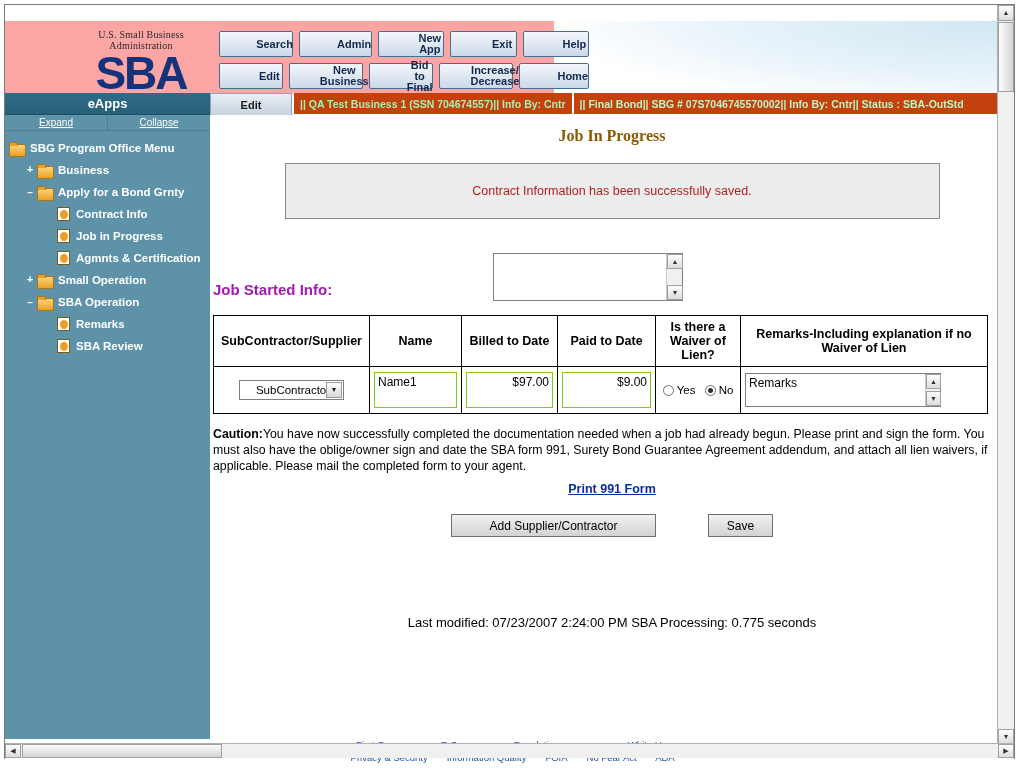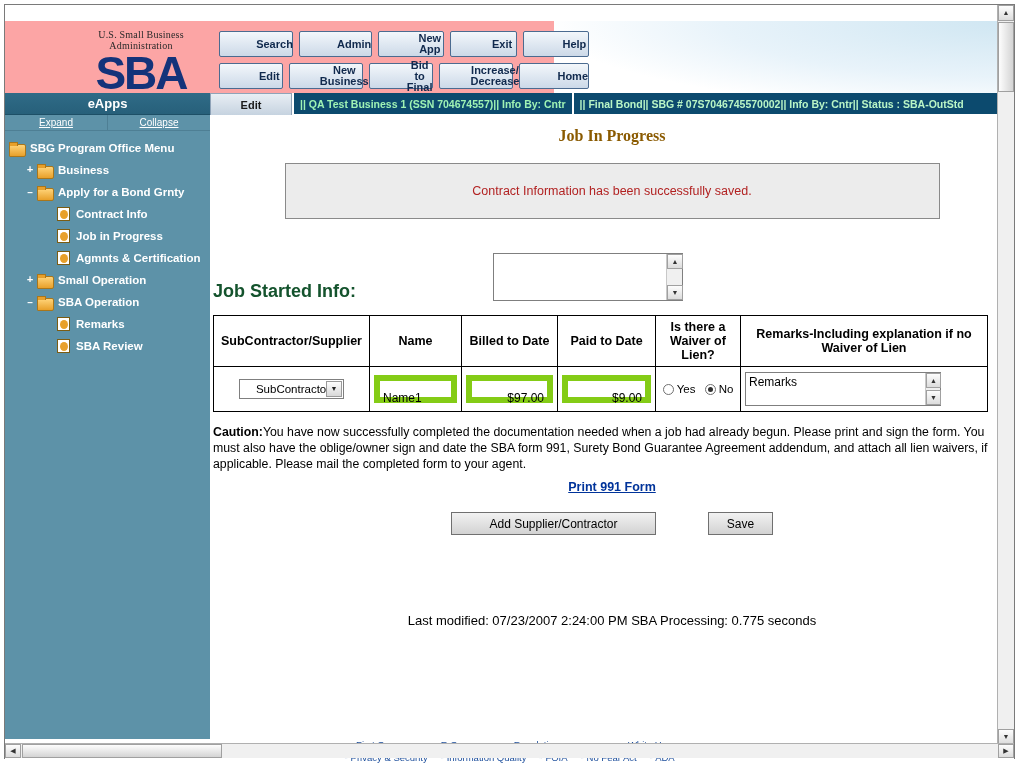--- a/index.html
+++ b/index.html
@@ -204,21 +204,21 @@
     background: linear-gradient(#e8eef4,#c6d3e0);
     border: 1px solid #8fa3b8;
     border-bottom: none;
     font-size: 11px; font-weight: bold; color: #1a1a1a;
     display: flex; align-items: center; justify-content: center;
     cursor: pointer;
   }
   .statusbar {
     position: absolute; left: 84px; top: 0;
     width: 720px; height: 21px;
-    background: #0c4a6e;
+    background: #c2410c;
     color: #b9f5c6;
     font-size: 10.5px; font-weight: bold;
     display: flex; align-items: center;
   }
   .statusbar .seg { padding: 0 6px; white-space: nowrap; }
   .statusbar .seg.first { color: #9ff2b4; }
   .statusbar .div { width: 2px; height: 21px; background: #ffffff; }
 
   .pagetitle {
     text-align: center;
@@ -236,21 +236,21 @@
     color: #b22222; font-size: 12.5px;
   }
 
   .jobstarted {
     position: relative;
     margin-top: 34px;
     height: 56px;
   }
   .jobstarted .lbl {
     position: absolute; left: 3px; top: 28px;
-    font-size: 18px; font-weight: bold; color: #14532d;
+    font-size: 15px; font-weight: bold; color: #a21caf;
   }
   .ta-wrap {
     position: absolute; left: 283px; top: 0px;
     width: 190px; height: 48px;
     border: 1px solid #7f7f7f;
     background: #ffffff;
   }
   .ta-scroll {
     position: absolute; right: 0; top: 0;
     width: 16px; height: 46px;
@@ -295,23 +295,23 @@
     line-height: 18px;
   }
   .sel .arrow {
     position: absolute; right: 1px; top: 1px;
     width: 16px; height: 16px;
     background: linear-gradient(#fdfdfd,#d8d8d8);
     border: 1px solid #9a9a9a;
     font-size: 7px; text-align: center; line-height: 14px; color: #222;
   }
   .txt {
-    height: 28px; border: 6px solid #84cc16;
+    height: 36px; border: 1px solid #84cc16;
     background: #ffffff; font-size: 12px;
-    padding: 8px 3px; line-height: 18px;
+    padding: 0 3px; line-height: 18px;
   }
   .txt.r { text-align: right; }
   .radio {
     display: inline-block;
     width: 11px; height: 11px;
     border: 1px solid #707070;
     border-radius: 50%;
     background: #ffffff;
     vertical-align: middle;
     margin-right: 3px;

